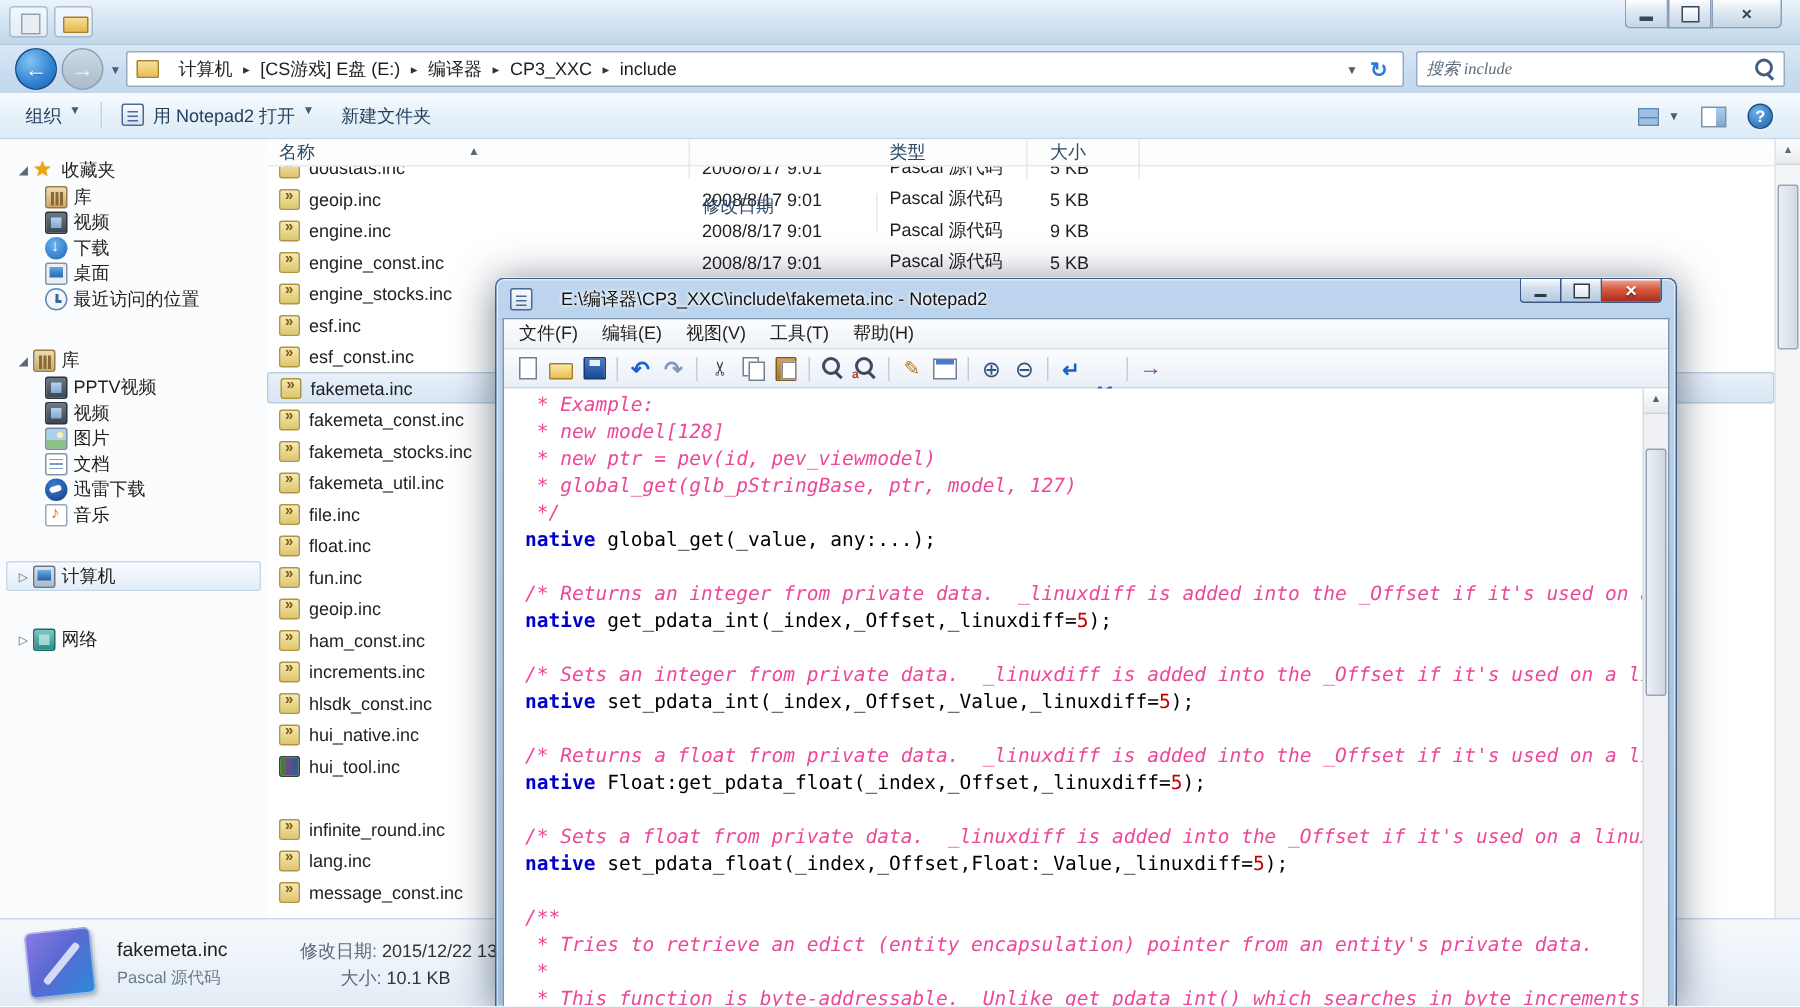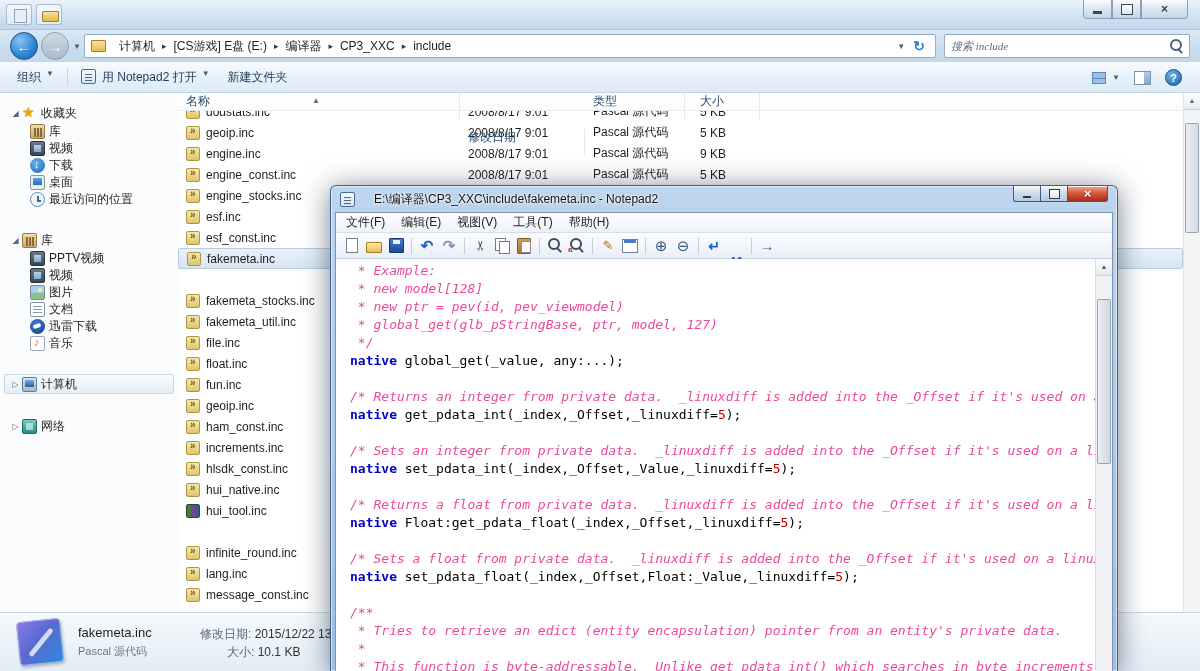--- a/index.html
+++ b/index.html
@@ -415,20 +415,24 @@
         <div class="row row-sel">
           <span class="cell c-name">
             <span class="fic fic-pascal"></span>
             <span class="fname">fakemeta.inc</span>
           </span>
           <span class="cell c-date"></span>
           <span class="cell c-type"></span>
           <span class="cell c-size"></span>
         </div>
         <div class="row">
+          <span class="cell c-name">
+            <span class="fic fic-pascal"></span>
+            <span class="fname">fakemeta_const.inc</span>
+          </span>
           <span class="cell c-date"></span>
           <span class="cell c-type"></span>
           <span class="cell c-size"></span>
         </div>
         <div class="row">
           <span class="cell c-name">
             <span class="fic fic-pascal"></span>
             <span class="fname">fakemeta_stocks.inc</span>
           </span>
           <span class="cell c-date"></span>

